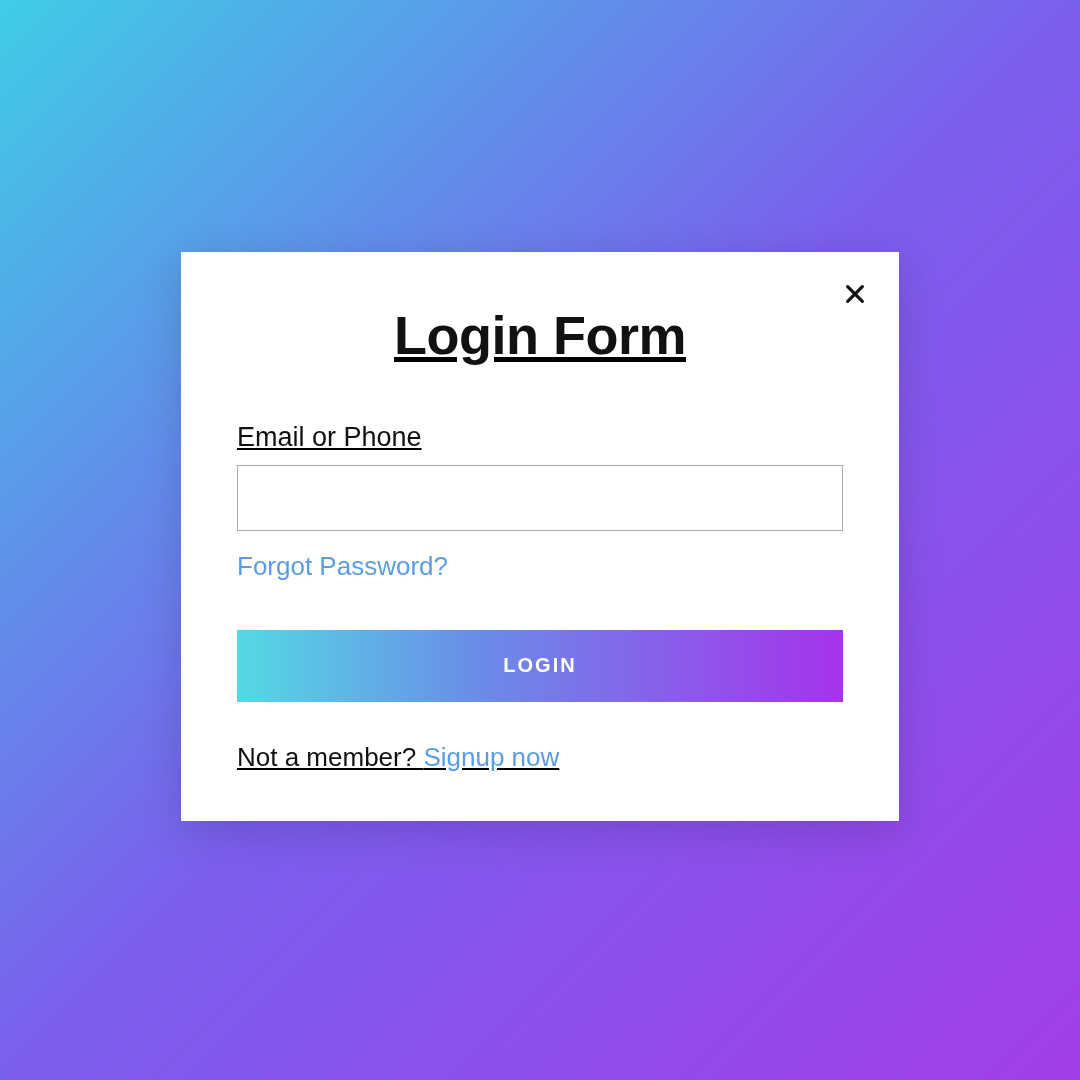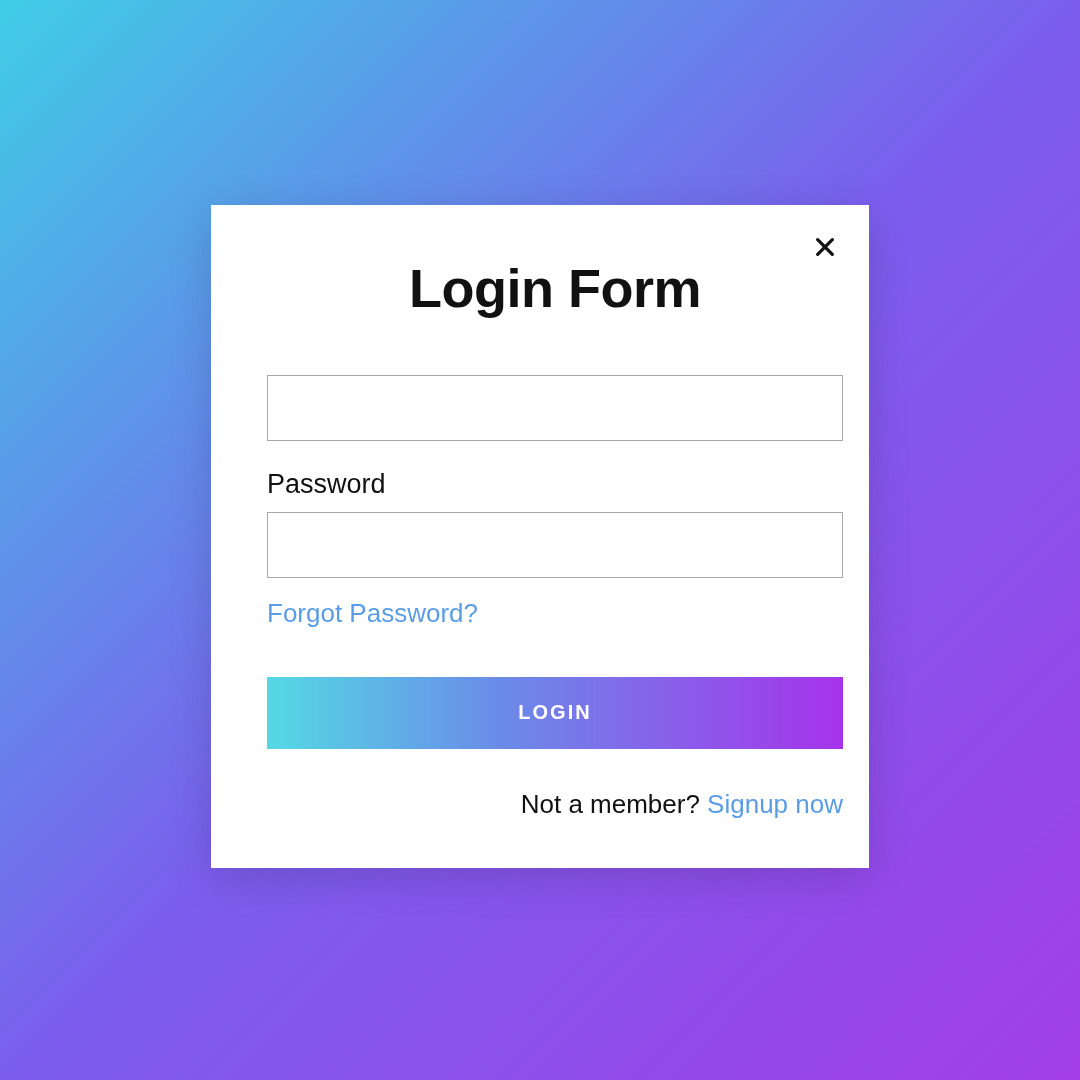--- a/index.html
+++ b/index.html
@@ -11,26 +11,27 @@
     body {
       width: 1080px;
       height: 1080px;
       background: linear-gradient(135deg, #3fcde6 0%, #7b5eed 50%, #a23ee8 100%);
       display: flex;
       align-items: center;
       justify-content: center;
       overflow: hidden;
     }
     .card {
-      width: 658px;
+      width: 718px;
       background: #ffffff;
-      padding: 32px 26px 48px 56px;
+      padding: 32px 56px 48px 56px;
       position: relative;
       box-shadow: 0 10px 40px rgba(0,0,0,0.15);
       margin-top: -8px;
+      text-decoration: underline;
     }
     .close-icon {
       position: absolute;
       top: 28px;
       right: 30px;
       cursor: pointer;
       width: 28px;
       height: 28px;
       display: flex;
       align-items: center;
@@ -84,21 +85,21 @@
       border: none;
       background: linear-gradient(90deg, #54d9e4 0%, #6a8ce8 40%, #a633eb 100%);
       color: #ffffff;
       font-size: 20px;
       font-weight: 700;
       letter-spacing: 2px;
       cursor: pointer;
       text-transform: uppercase;
     }
     .footer-text {
-      text-align: right;
+      text-align: left;
       margin-top: 40px;
       font-size: 26px;
       color: #111111;
     }
     .signup-link {
       color: #5a9de6;
       text-decoration: none;
       cursor: pointer;
     }
   </style>
@@ -109,27 +110,24 @@
   <div class="close-icon">
     <svg viewBox="0 0 24 24" fill="none" stroke="#111111" stroke-width="3.5" stroke-linecap="round">
       <line x1="4" y1="4" x2="20" y2="20"></line>
       <line x1="20" y1="4" x2="4" y2="20"></line>
     </svg>
   </div>
 
   <h1 class="title">Login Form</h1>
 
   <div class="field-group">
+    <label class="field-label">Email or Phone</label>
     <input type="text" class="field-input" value="" style="">
   </div>
 
-  <div class="field-group">
-    <label class="field-label">Password</label>
-    <input type="password" class="field-input" value="" style="">
-  </div>
 
   <a class="forgot-link">Forgot Password?</a>
 
   <button class="login-button">LOGIN</button>
 
   <div class="footer-text">
     <span>Not a member? </span><a class="signup-link">Signup now</a>
   </div>
 </div>
 

